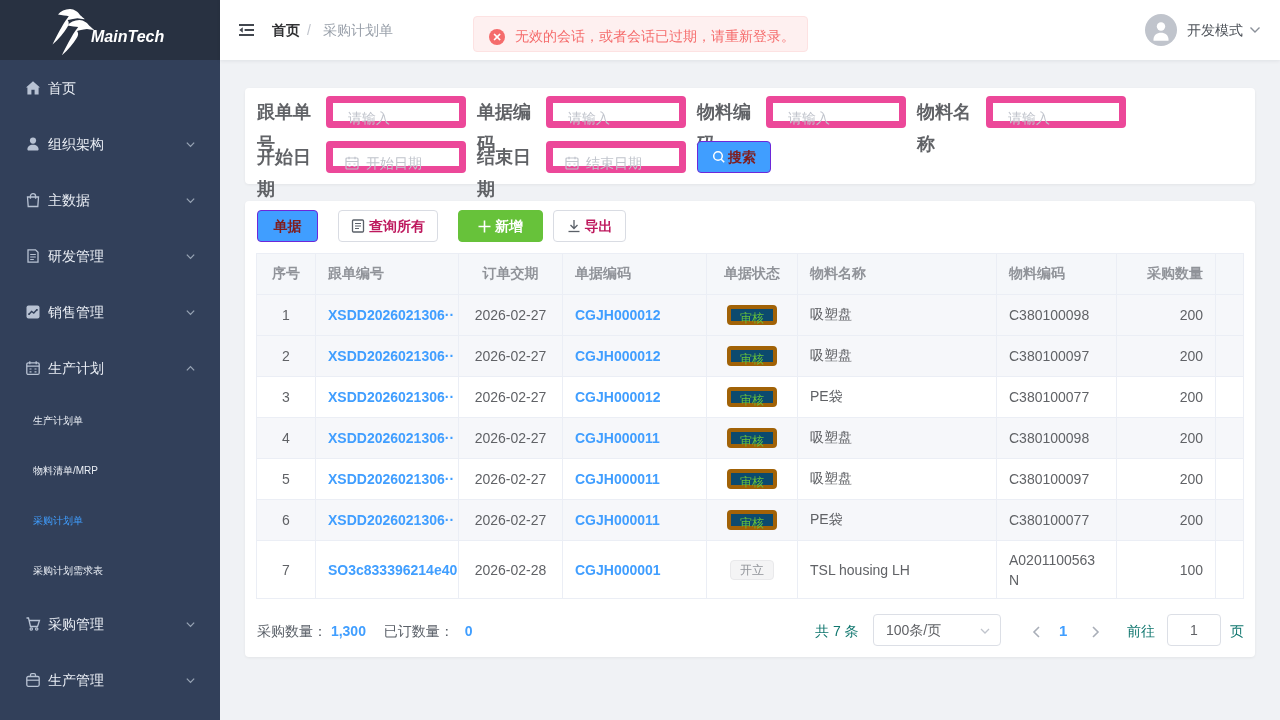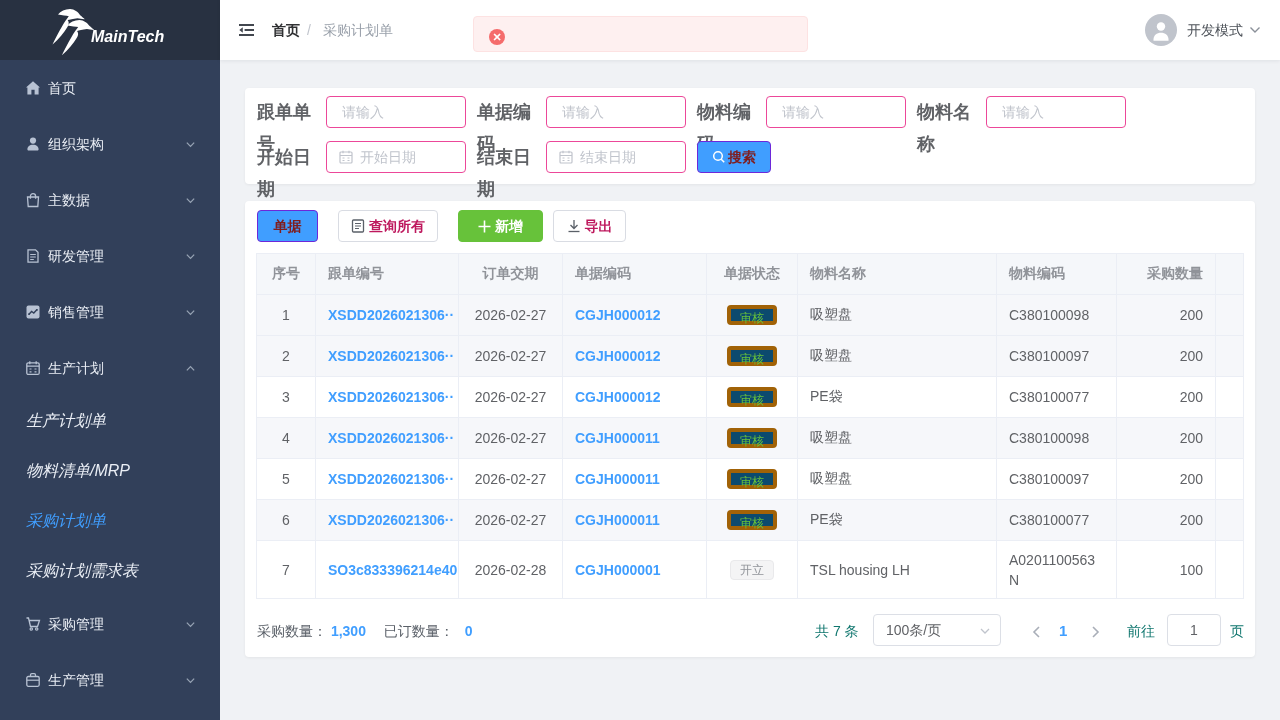--- a/index.html
+++ b/index.html
@@ -5,38 +5,38 @@
 *{margin:0;padding:0;box-sizing:border-box;}
 html,body{width:1280px;height:720px;overflow:hidden;}
 body{font-family:"Liberation Sans",sans-serif;background:#f0f2f5;position:relative;font-size:14px;}
 
 #sidebar{position:absolute;left:0;top:0;width:220px;height:720px;background:#32405a;}
 #logo{position:absolute;left:0;top:0;width:220px;height:60px;background:#283141;}
 .mi{position:absolute;left:0;width:220px;height:56px;}
 .mi .ic{position:absolute;left:25px;top:50%;margin-top:-8px;width:16px;height:16px;}
 .mi .tx{position:absolute;left:48px;top:50%;margin-top:-10px;height:20px;line-height:20px;color:#eaeef5;font-size:14px;}
 .mi .ar{position:absolute;right:24px;top:50%;margin-top:-5px;width:11px;height:11px;}
-.smi{position:absolute;left:26px;width:180px;height:50px;line-height:50px;color:#eaeef5;font-size:16px;font-style:italic;}
+.smi{position:absolute;left:33px;width:180px;height:50px;line-height:50px;color:#eaeef5;font-size:10px;}
 
 #topbar{position:absolute;left:220px;top:0;width:1060px;height:60px;background:#fff;box-shadow:0 1px 4px rgba(0,21,41,.08);}
 #crumb1{position:absolute;left:272px;top:22px;font-weight:bold;color:#303133;}
 #crumbsep{position:absolute;left:307px;top:22px;color:#c0c4cc;}
 #crumb2{position:absolute;left:323px;top:22px;color:#99a0aa;}
 #toast{position:absolute;left:473px;top:16px;width:335px;height:36px;background:#fef0f0;border:1px solid #fde2e2;border-radius:4px;}
 #toast .tic{position:absolute;left:15px;top:12px;width:16px;height:16px;border-radius:50%;background:#f56c6c;color:#fff;text-align:center;line-height:16px;font-size:11px;font-weight:bold;}
 #toast .ttx{position:absolute;left:41px;top:11px;color:#f56c6c;font-size:14px;}
 #avatar{position:absolute;left:1145px;top:14px;width:32px;height:32px;border-radius:50%;background:#c0c4cc;overflow:hidden;}
 #devmode{position:absolute;left:1187px;top:22px;color:#4d5259;font-size:14px;}
 
 .card{position:absolute;background:#fff;border-radius:4px;box-shadow:0 1px 3px rgba(0,0,0,.06);}
 #card1{left:245px;top:88px;width:1010px;height:96px;}
 #card2{left:245px;top:201px;width:1010px;height:456px;}
 
 .flabel{position:absolute;width:60px;color:#606266;font-weight:bold;font-size:18px;line-height:32px;}
-.finput{position:absolute;width:140px;height:32px;border:1px solid #ec4899;border-radius:4px;background:#fff;line-height:30px;color:#c0c4cc;font-size:14px;}
+.finput{position:absolute;width:140px;height:32px;border:7px solid #ec4899;border-radius:4px;background:#fff;line-height:30px;color:#c0c4cc;font-size:14px;}
 .finput .ph{margin-left:15px;}
 .finput .cal{display:inline-block;vertical-align:-2px;margin-left:12px;margin-right:7px;}
 
 .btn{position:absolute;height:32px;border-radius:4px;font-size:14px;font-weight:bold;text-align:center;line-height:30px;}
 .btn.blue{background:#409eff;color:#7f1d1d;border:1px solid #6d28d9;}
 .btn.green{background:#67c23a;color:#fff;border:1px solid #67c23a;}
 .btn.plain{background:#fff;color:#be185d;border:1px solid #d9dce3;}
 
 #tbl{position:absolute;left:11px;top:52px;width:987px;border-collapse:collapse;table-layout:fixed;font-size:14px;}
 #tbl th,#tbl td{border:1px solid #ebeef5;padding:0 12px;height:41px;overflow:hidden;white-space:nowrap;}
@@ -158,20 +158,21 @@
 <div id="topbar">
   <svg style="position:absolute;left:18.7px;top:24px;" width="15" height="12" viewBox="0 0 15 12">
     <path fill="#42474f" d="M0 0h15v2H0zM5.6 5h9.4v2H5.6zM0 10h15v2H0zM3.8 3.2 0.3 6l3.5 2.8z"></path>
   </svg>
 </div>
 <div id="crumb1">首页</div>
 <div id="crumbsep">/</div>
 <div id="crumb2">采购计划单</div>
 <div id="toast">
   <div class="tic">✕</div>
+  <div class="ttx">无效的会话，或者会话已过期，请重新登录。</div>
 </div>
 <div id="avatar">
   <svg width="32" height="32" viewBox="0 0 32 32">
       <circle cx="16" cy="12.5" r="4.2" fill="#fff"></circle>
       <path fill="#fff" d="M8.5 25.5c0-4.1 3.3-6.8 7.5-6.8s7.5 2.7 7.5 6.8v1.2h-15z"></path>
     </svg>
 </div>
 <div id="devmode">开发模式</div>
 <svg style="position:absolute;left:1249px;top:26px;" width="12" height="8" viewBox="0 0 12 8">
     <path d="M1.5 1.5 6 6 10.5 1.5" fill="none" stroke="#8a9099" stroke-width="1.4"></path>

